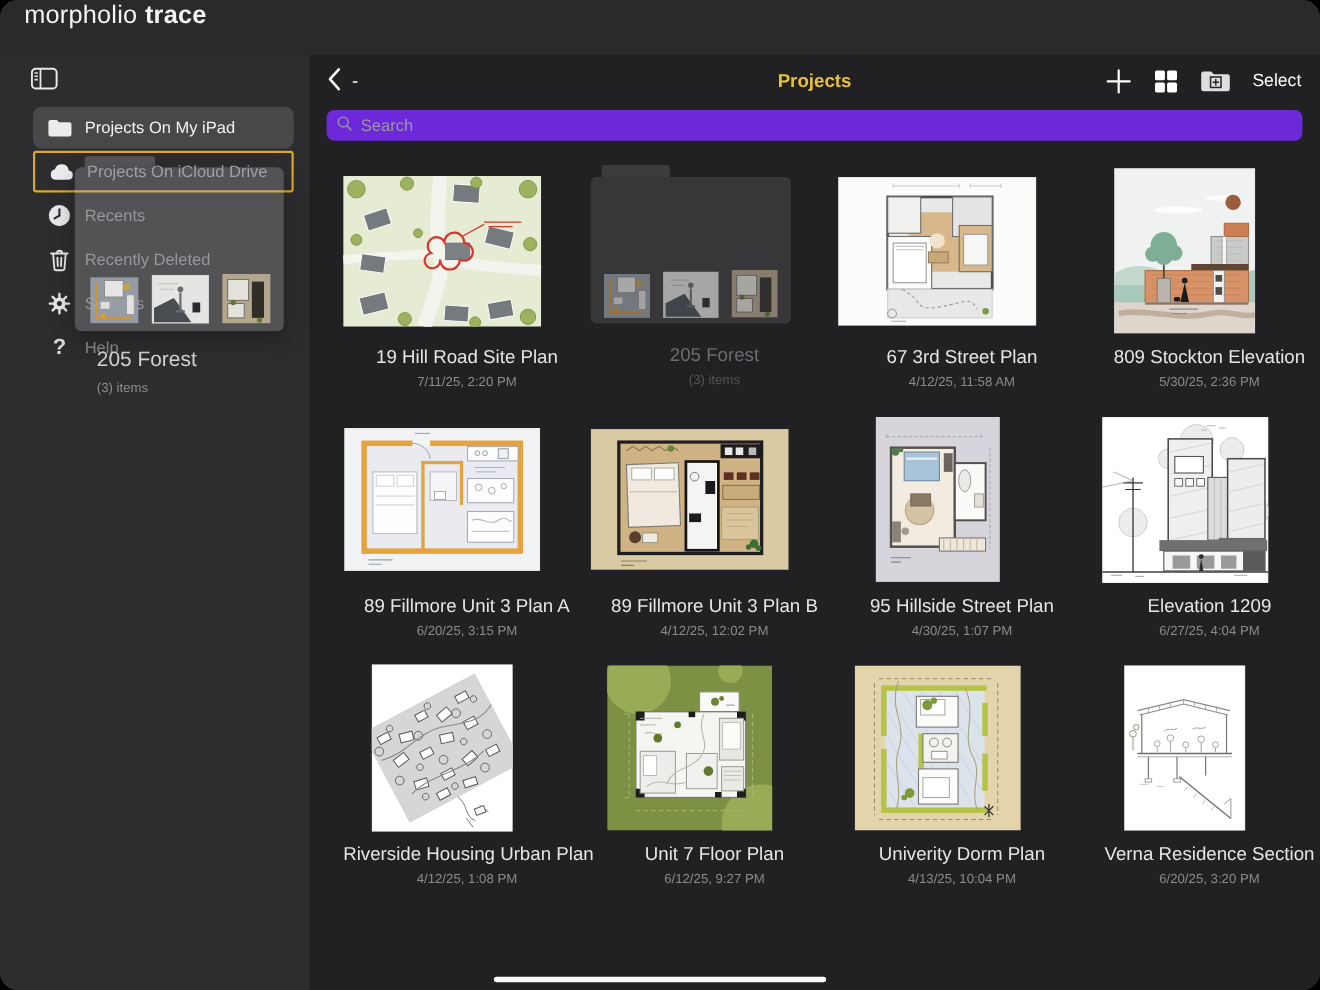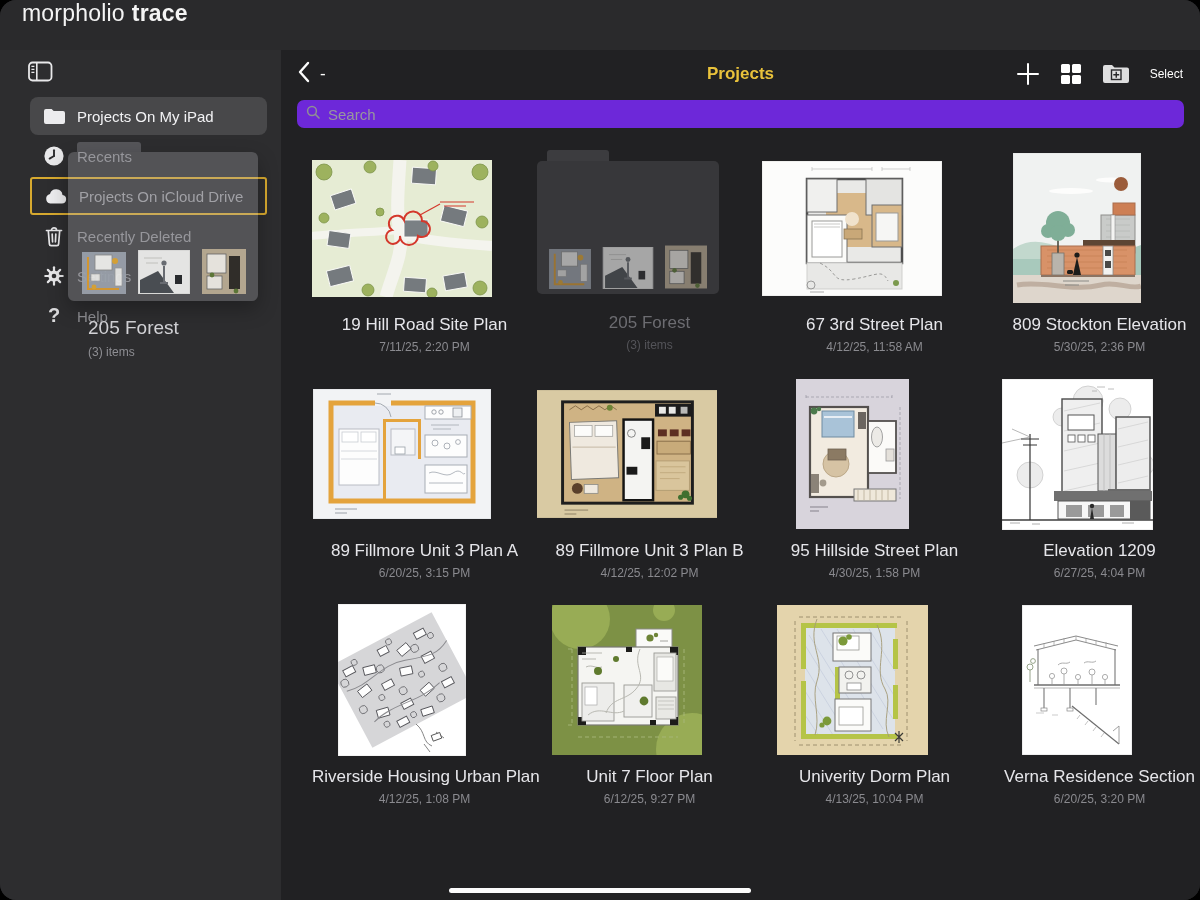--- a/index.html
+++ b/index.html
@@ -30,21 +30,21 @@
   .dthumbs svg{opacity:.92;}
   .dtitle{margin:16px 0 0 20px;font-size:19px;color:#d2d2d6;}
   .ditems{margin:6px 0 0 20px;font-size:12px;color:#8e8e93;}
   
   .main{flex:1;background:#212123;position:relative;overflow:hidden;}
   .mheader{height:48px;position:relative;display:flex;align-items:center;padding:0 17px;}
   .back{display:flex;align-items:center;gap:10px;color:#fdfdfd;font-size:17px;cursor:pointer;}
   .mtitle{position:absolute;left:50%;top:50%;transform:translate(-50%,-50%);color:#e9c23b;font-weight:700;font-size:17px;}
   .hactions{margin-left:auto;display:flex;align-items:center;gap:20px;}
   .hbtn{cursor:pointer;display:flex;align-items:center;}
-  .select{color:#fefefe;font-size:12px;}
+  .select{color:#fefefe;font-size:16px;}
   .searchbar{margin:2px 16px 0;height:28px;background:#6d28d9;border-radius:7px;display:flex;align-items:center;
              padding:0 9px;gap:6px;}
   .searchbar input{background:transparent;border:none;outline:none;color:#d5d5d7;font-size:15px;flex:1;font-family:inherit;}
   .searchbar input::placeholder{color:#98989d;}
   
   .grid{margin:24px 0 0 31px;display:grid;grid-template-columns:repeat(4,225px);row-gap:24px;}
   .cell{width:225px;text-align:center;}
   .tbox{width:180px;height:152px;display:flex;align-items:center;justify-content:center;}
   .tbox svg{display:block;}
   .ctitle{margin-top:11px;font-size:17px;color:#e6e6ea;white-space:nowrap;}
@@ -87,37 +87,37 @@
 
       <div class="side-list">
         <div class="srow selected">
           <span class="icn">
             <svg width="23" height="19" viewBox="0 0 23 19">
                 <path d="M1,4 q0,-2 2,-2 h5.6 l2.1,2.1 H20 q2,0 2,2 V15 q0,2 -2,2 H3 q-2,0 -2,-2 Z" fill="#ececee"></path>
               </svg>
           </span>
           <span class="lbl">Projects On My iPad</span>
         </div>
+        <div class="srow droptarget">
+          <span class="icn">
+            <svg width="24" height="18" viewBox="0 0 24 18">
+                <path d="M6.2,16.5 h11.6 a4.3,4.3 0 0 0 .7,-8.55 A6.4,6.4 0 0 0 6,6.9 A4.9,4.9 0 0 0 6.2,16.5 Z" fill="#ececee"></path>
+              </svg>
+          </span>
+          <span class="lbl">Projects On iCloud Drive</span>
+        </div>
         <div class="srow">
           <span class="icn">
             <svg width="22" height="22" viewBox="0 0 22 22">
                 <circle cx="11" cy="11" r="9.6" fill="#e8e8ea"></circle>
                 <line x1="11" y1="11" x2="11" y2="5.2" stroke="#2d2d2f" stroke-width="1.9" stroke-linecap="round"></line>
                 <line x1="11" y1="11" x2="6.6" y2="13.6" stroke="#2d2d2f" stroke-width="1.9" stroke-linecap="round"></line>
               </svg>
           </span>
           <span class="lbl">Recents</span>
-        </div>
-        <div class="srow droptarget">
-          <span class="icn">
-            <svg width="24" height="18" viewBox="0 0 24 18">
-                <path d="M6.2,16.5 h11.6 a4.3,4.3 0 0 0 .7,-8.55 A6.4,6.4 0 0 0 6,6.9 A4.9,4.9 0 0 0 6.2,16.5 Z" fill="#ececee"></path>
-              </svg>
-          </span>
-          <span class="lbl">Projects On iCloud Drive</span>
         </div>
         <div class="srow">
           <span class="icn">
             <svg width="22" height="23" viewBox="0 0 22 23" fill="none" stroke="#e6e6e8" stroke-width="1.7" stroke-linecap="round">
                 <path d="M3.5,5.5 h15"></path>
                 <path d="M8.5,5.2 a2.5,2.3 0 0 1 5,0"></path>
                 <path d="M5.3,5.8 l1.1,13.3 q.12,1.6 1.7,1.6 h5.8 q1.58,0 1.7,-1.6 l1.1,-13.3"></path>
                 <path d="M9.2,9.2 l.35,7.6"></path>
                 <path d="M12.8,9.2 l-.35,7.6"></path>
               </svg>
@@ -471,21 +471,21 @@
                 <circle cx="27" cy="104" r="3.4" fill="#a39a8c"></circle>
                 <rect x="72" y="42" width="28" height="52" fill="#fbfaf8" stroke="#54504e" stroke-width="1.8"></rect>
                 <ellipse cx="81" cy="58" rx="5.5" ry="10" fill="#eceae6" stroke="#999" stroke-width="0.9"></ellipse>
                 <rect x="90" y="70" width="8" height="12" fill="#e4e0da" stroke="#999" stroke-width="0.8"></rect>
                 <rect x="58" y="110" width="42" height="12" fill="#efe8da" stroke="#777" stroke-width="1"></rect>
                 <path d="M62,111 v10 M68,111 v10 M74,111 v10 M80,111 v10 M86,111 v10 M92,111 v10" stroke="#b9ad98" stroke-width="0.8"></path>
                 <path d="M14,128 h18 M14,132 h9" stroke="#85818b" stroke-width="1"></path>
               </svg>
           </div>
           <div class="ctitle">95 Hillside Street Plan</div>
-          <div class="cdate">4/30/25, 1:58 PM</div>
+          <div class="cdate">4/30/25, 1:07 PM</div>
         </div>
 
         <div class="cell">
           <div class="tbox">
             <svg width="151" height="151" viewBox="0 0 151 151">
                 <rect width="151" height="151" fill="#ffffff" stroke="#e3e3e3" stroke-width="1"></rect>
                 <g fill="#ececec" stroke="#c9c9c9" stroke-width="0.8">
                   <circle cx="86" cy="22" r="15"></circle>
                   <circle cx="118" cy="30" r="11"></circle>
                   <circle cx="60" cy="38" r="9"></circle>

